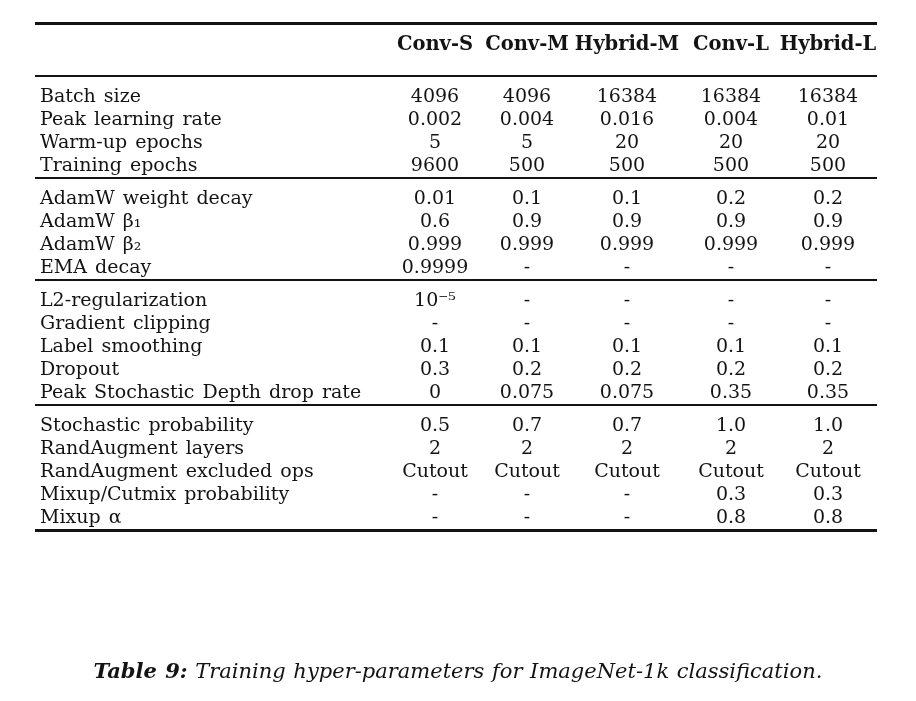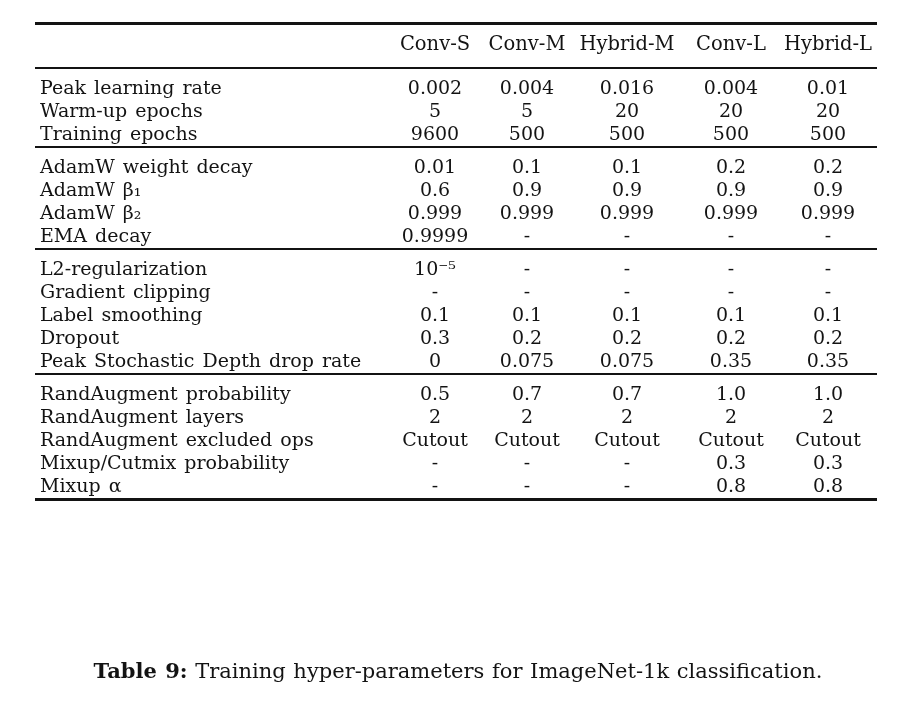--- a/index.html
+++ b/index.html
@@ -27,23 +27,23 @@
     font-size: 19px;
     word-spacing: 2px;
   }
   table.hparams col.c-label   { width: 352px; }
   table.hparams col.c-convs   { width: 96px; }
   table.hparams col.c-convm   { width: 88px; }
   table.hparams col.c-hybridm { width: 112px; }
   table.hparams col.c-convl   { width: 96px; }
   table.hparams col.c-hybridl { width: 98px; }
   thead th {
-    font-weight: normal;
+    font-weight: bold;
     text-align: center;
-    padding: 7px 0 12px 0;
+    padding: 7px 0 20px 0;
     font-size: 19.5px;
   }
   thead { border-bottom: 2px solid #131313; }
   tbody { border-top: 2px solid #131313; }
   tbody:first-of-type { border-top: none; }
   td {
     text-align: center;
     height: 23px;
     padding: 0;
     font-size: 19px;
@@ -58,20 +58,21 @@
   tbody tr:last-child td { padding-bottom: 1px; }
   .caption {
     position: absolute;
     left: 0;
     top: 658px;
     width: 916px;
     text-align: center;
     font-size: 21px;
     word-spacing: 1px;
     color: #131313;
+    font-style: italic;
   }
   .caption .cap-label { font-weight: bold; }
 </style>
 </head>
 <body>
 
 <div class="page">
 
   <table class="hparams">
     <colgroup>
@@ -87,20 +88,28 @@
         <th></th>
         <th>Conv-S</th>
         <th>Conv-M</th>
         <th>Hybrid-M</th>
         <th>Conv-L</th>
         <th>Hybrid-L</th>
       </tr>
     </thead>
     <tbody>
         <tr>
+          <td class="lbl">Batch size</td>
+          <td>4096</td>
+          <td>4096</td>
+          <td>16384</td>
+          <td>16384</td>
+          <td>16384</td>
+        </tr>
+        <tr>
           <td class="lbl">Peak learning rate</td>
           <td>0.002</td>
           <td>0.004</td>
           <td>0.016</td>
           <td>0.004</td>
           <td>0.01</td>
         </tr>
         <tr>
           <td class="lbl">Warm-up epochs</td>
           <td>5</td>
@@ -189,21 +198,21 @@
           <td class="lbl">Peak Stochastic Depth drop rate</td>
           <td>0</td>
           <td>0.075</td>
           <td>0.075</td>
           <td>0.35</td>
           <td>0.35</td>
         </tr>
       </tbody>
     <tbody>
         <tr>
-          <td class="lbl">RandAugment probability</td>
+          <td class="lbl">Stochastic probability</td>
           <td>0.5</td>
           <td>0.7</td>
           <td>0.7</td>
           <td>1.0</td>
           <td>1.0</td>
         </tr>
         <tr>
           <td class="lbl">RandAugment layers</td>
           <td>2</td>
           <td>2</td>

